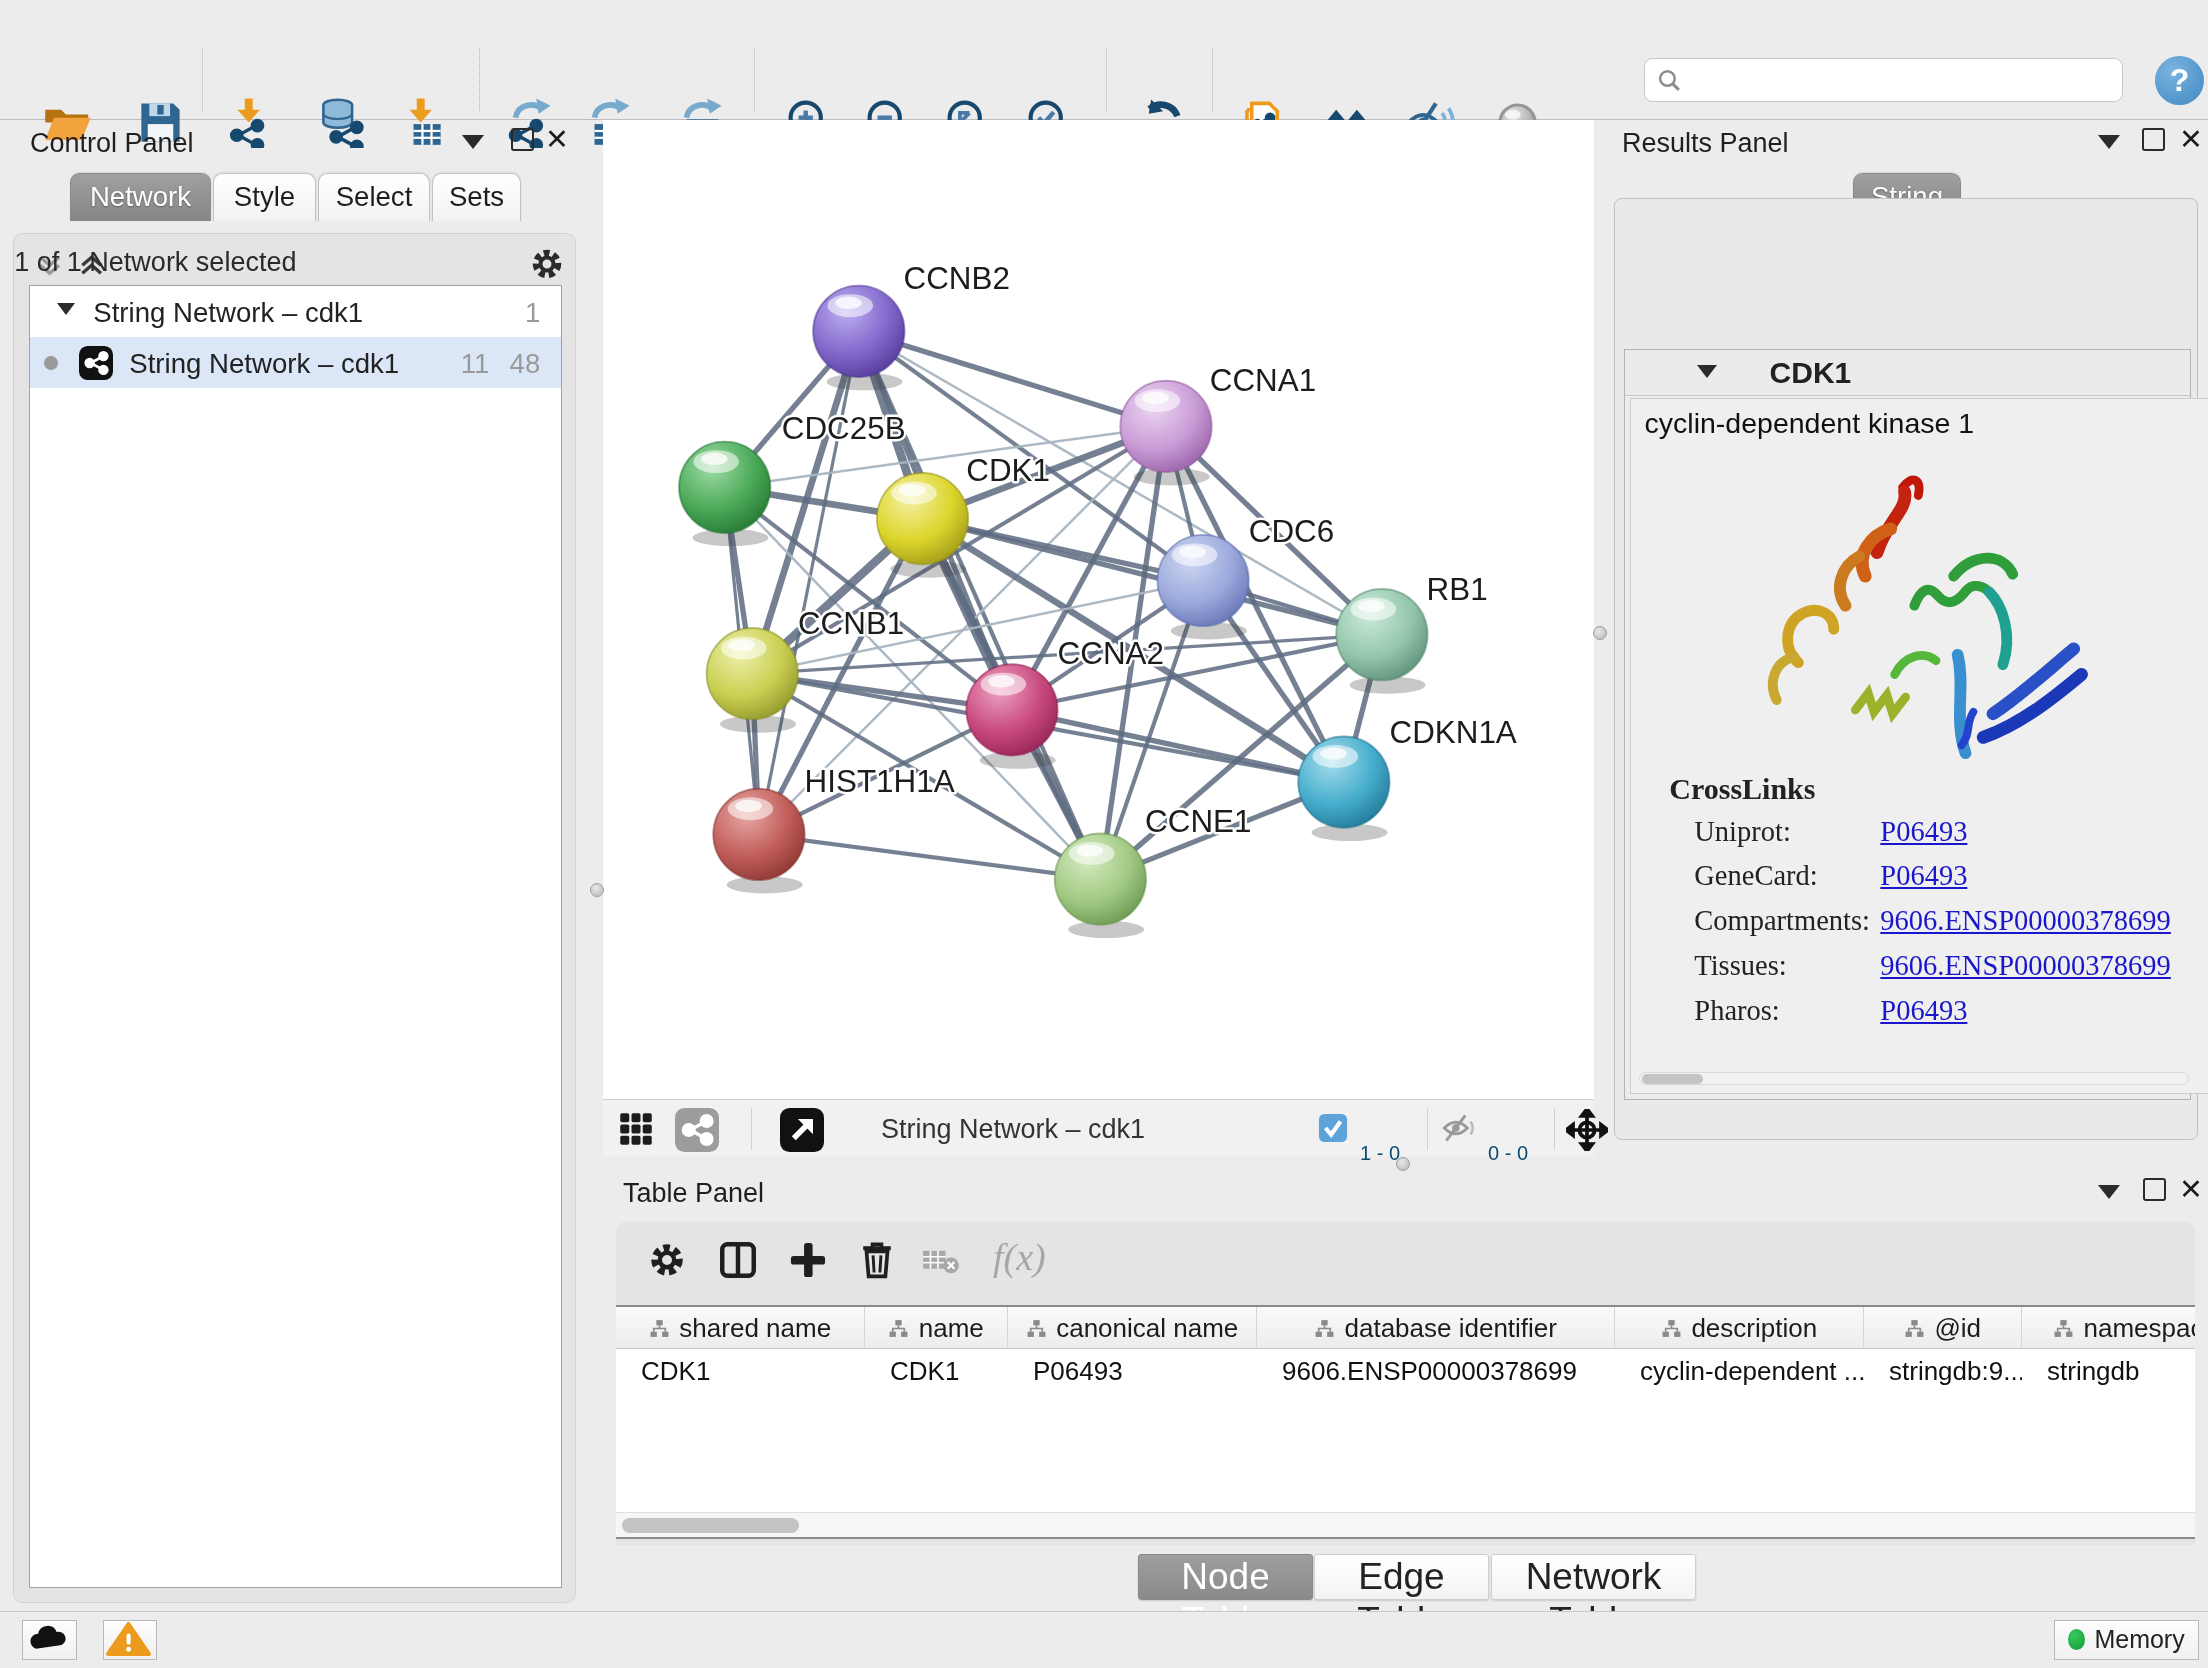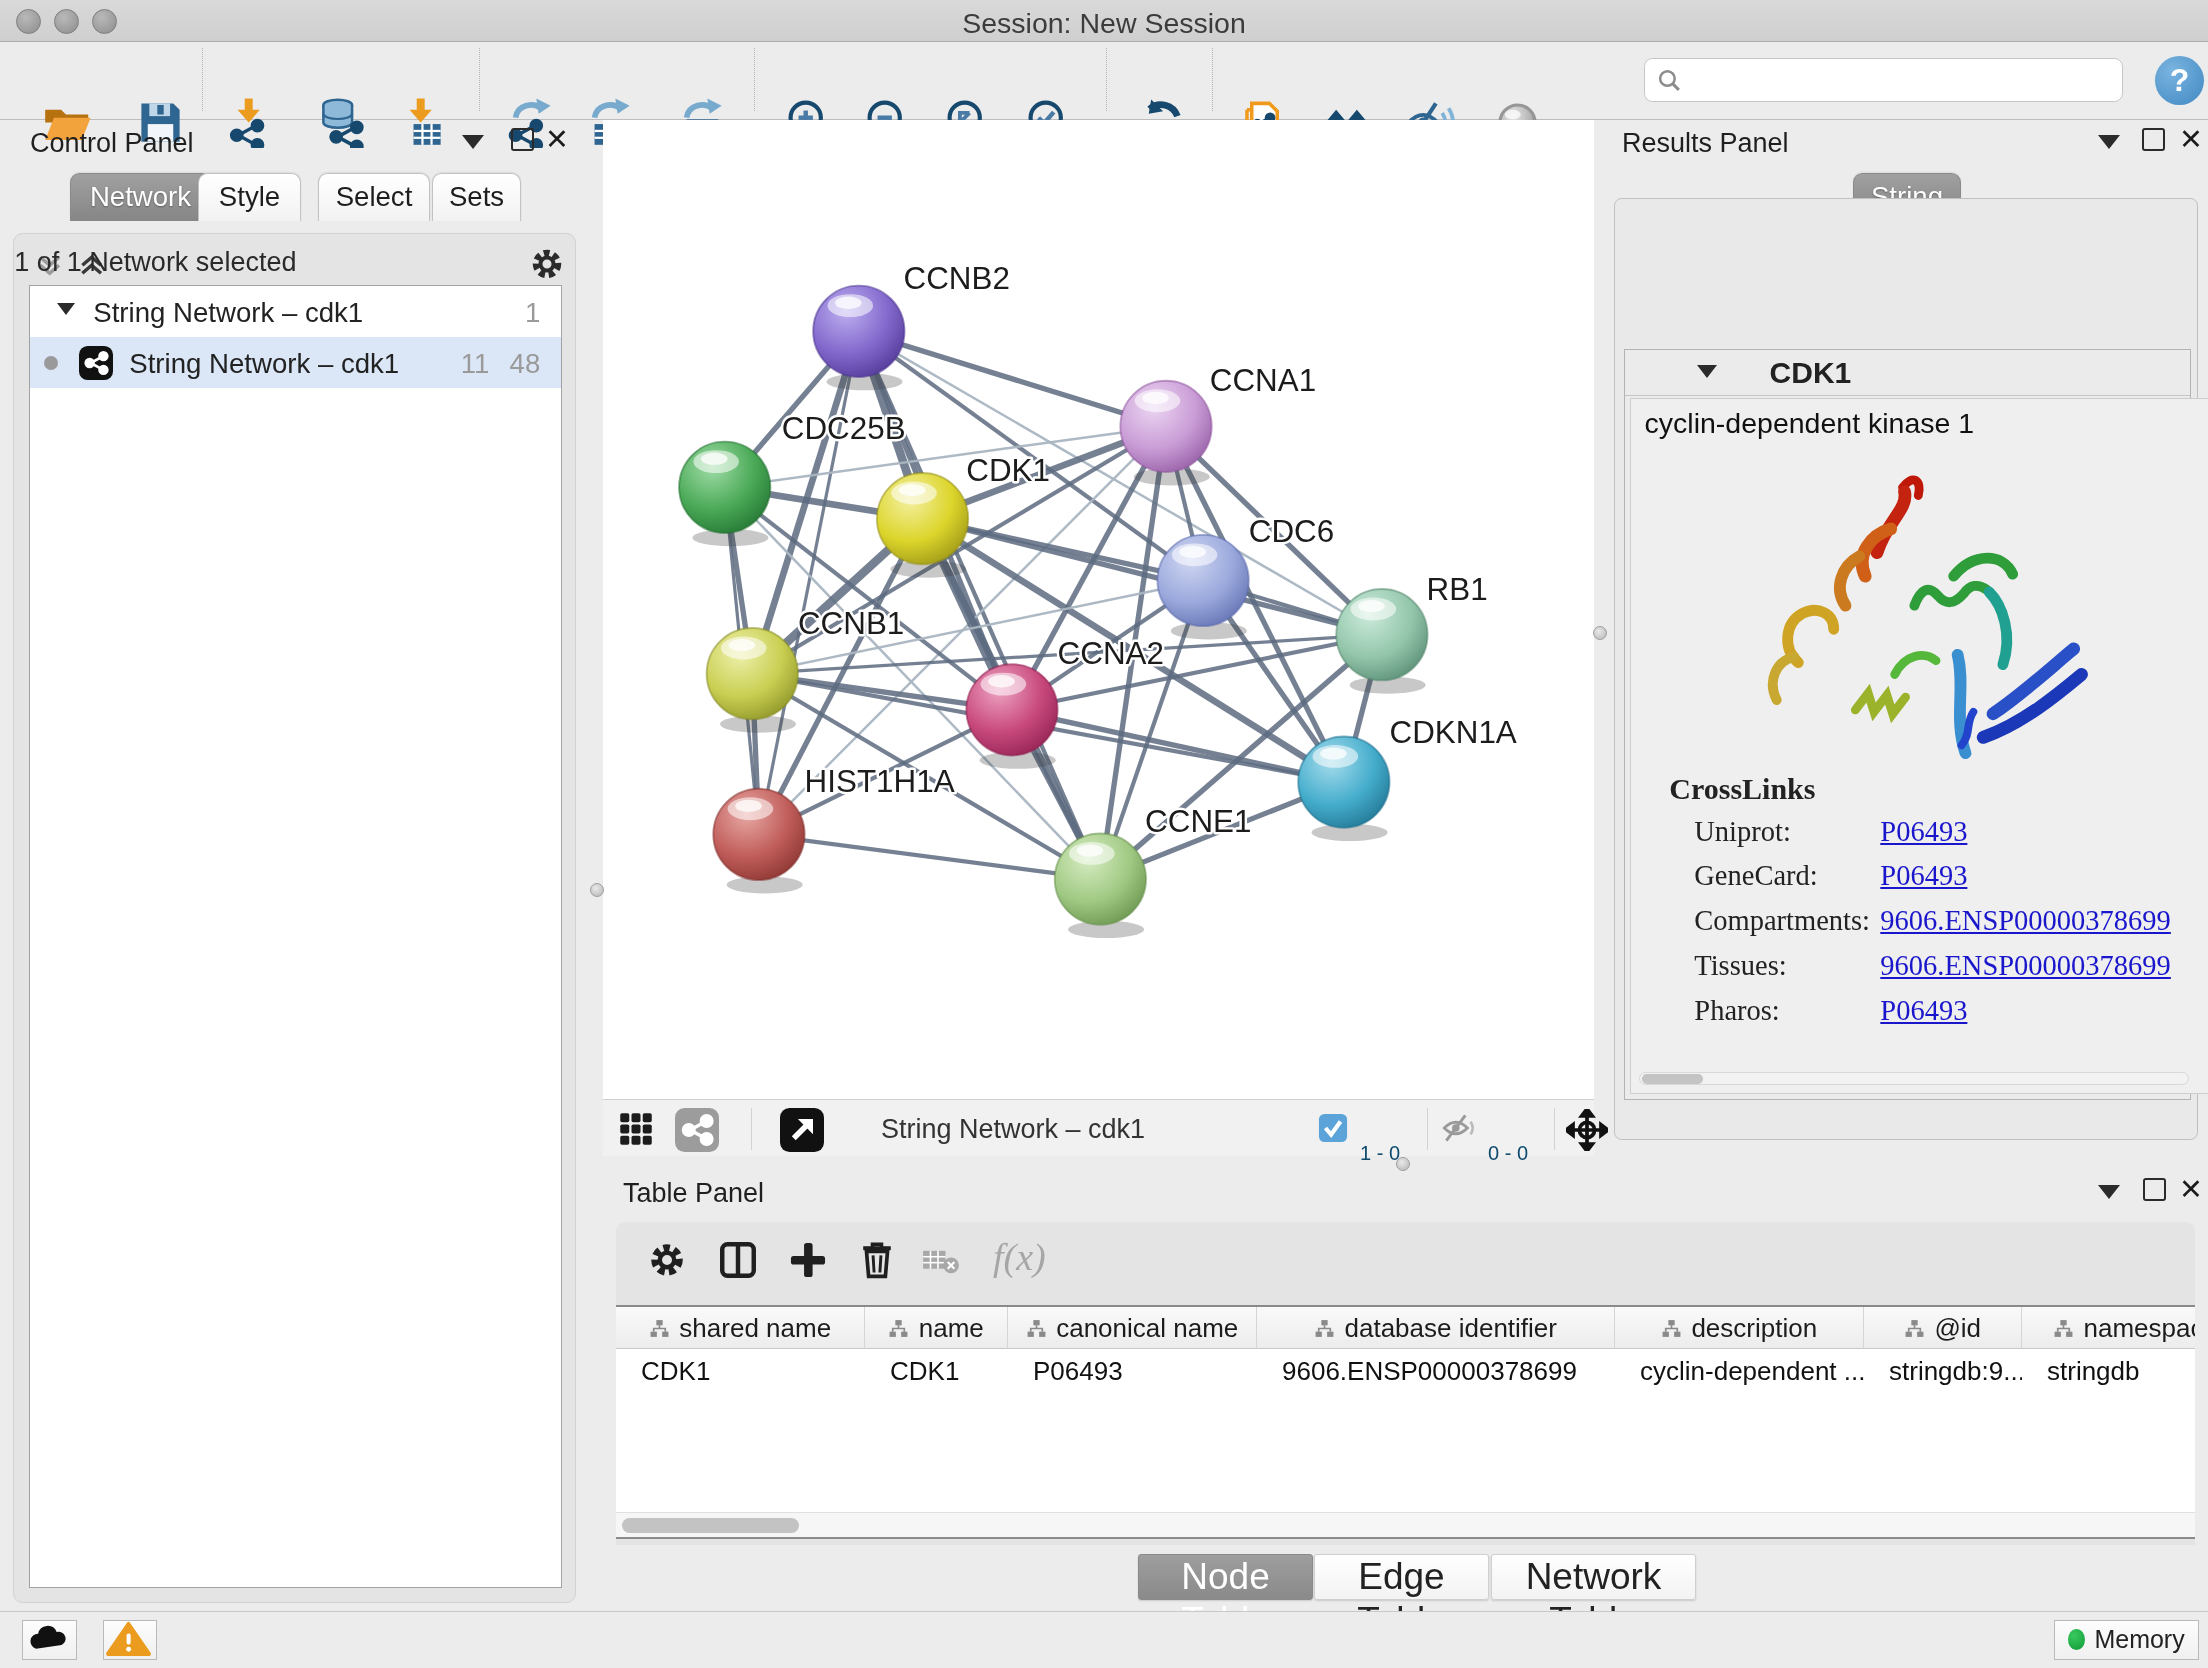--- a/index.html
+++ b/index.html
@@ -126,26 +126,20 @@
   .handle { position:absolute; width:14.3px; height:14.3px; border-radius:50%;
     background:radial-gradient(circle at 40% 35%, #e8e8e8, #b5b5b5); border:1px solid #9e9e9e; }
 
   svg text { font-family:"Liberation Sans","DejaVu Sans",sans-serif; }
 </style>
 </head>
 <body>
 
 <div id="app">
 
-  <div id="titlebar" class="abs">
-    <span class="tl" style="left:16px"></span>
-    <span class="tl" style="left:54px"></span>
-    <span class="tl" style="left:92px"></span>
-    <div id="win-title">Session: New Session</div>
-  </div>
 
   <div id="toolbar" class="abs">
     <div class="tb-btn" style="left:42px">
       <svg viewBox="0 0 32 32">
           <path d="M2 8 h10 l3 3 h14 v5 H2 z" fill="#b5720f"></path>
           <path d="M2 27 L7.5 13 h23 L25 27 z" fill="#f3a33c"></path>
         </svg>
     </div>
     <div class="tb-btn" style="left:135px">
       <svg viewBox="0 0 32 32">
@@ -323,21 +317,21 @@
     <div id="help-btn">?</div>
   </div>
 
   <div class="abs" style="left:0;top:120px;width:590px;height:1491px">
     <div class="abs panel-title" style="left:30px;top:7.6px">Control Panel</div>
     <div class="ph-ic tri-down" style="left:462px;top:15px"></div>
     <div class="ph-ic box-ic" style="left:511px;top:7.6px"></div>
     <div class="ph-ic x-ic" style="left:545px;top:7.6px">✕</div>
 
     <div class="tab active" style="left:70px;top:53px;width:141px"><span>Network</span></div>
-    <div class="tab" style="left:198px;top:53px;width:103px"><span>Style</span></div>
+    <div class="tab" style="left:213px;top:53px;width:103px"><span>Style</span></div>
     <div class="tab" style="left:318px;top:53px;width:112px"><span>Select</span></div>
     <div class="tab" style="left:432px;top:53px;width:89px"><span>Sets</span></div>
 
     <div id="cp-sub" class="abs" style="top:113px">
       <svg class="abs" style="left:21px;top:17px" width="32" height="28.5" viewBox="0 0 24 20">
           <g stroke="#9a9a9a" stroke-width="2.6" fill="none">
             <path d="M4 4 l7 6 7 -6"></path>
             <path d="M4 10 l7 6 7 -6"></path>
           </g>
         </svg>

